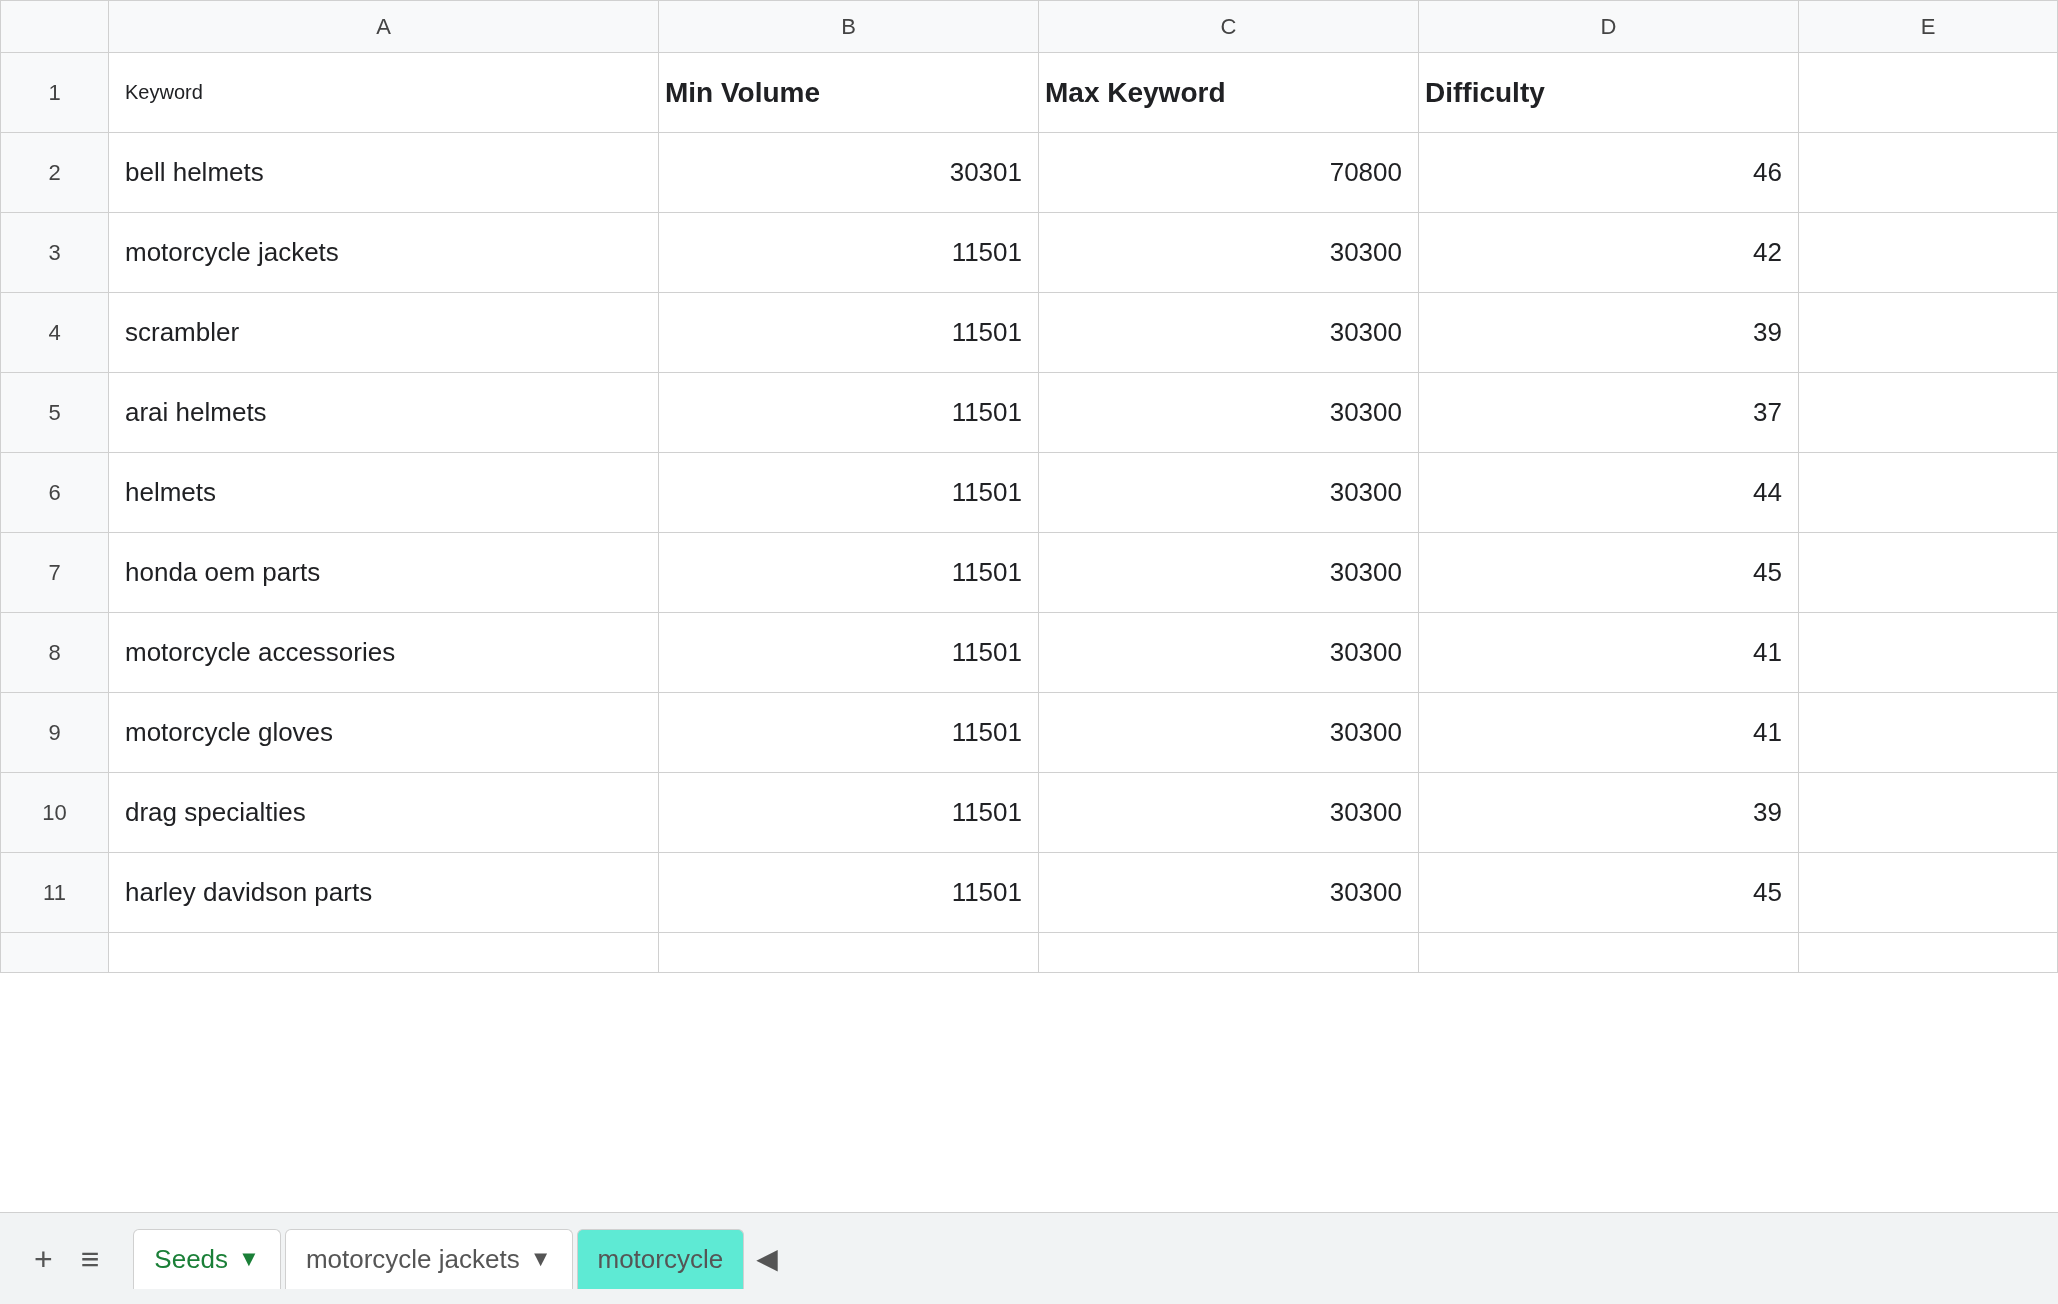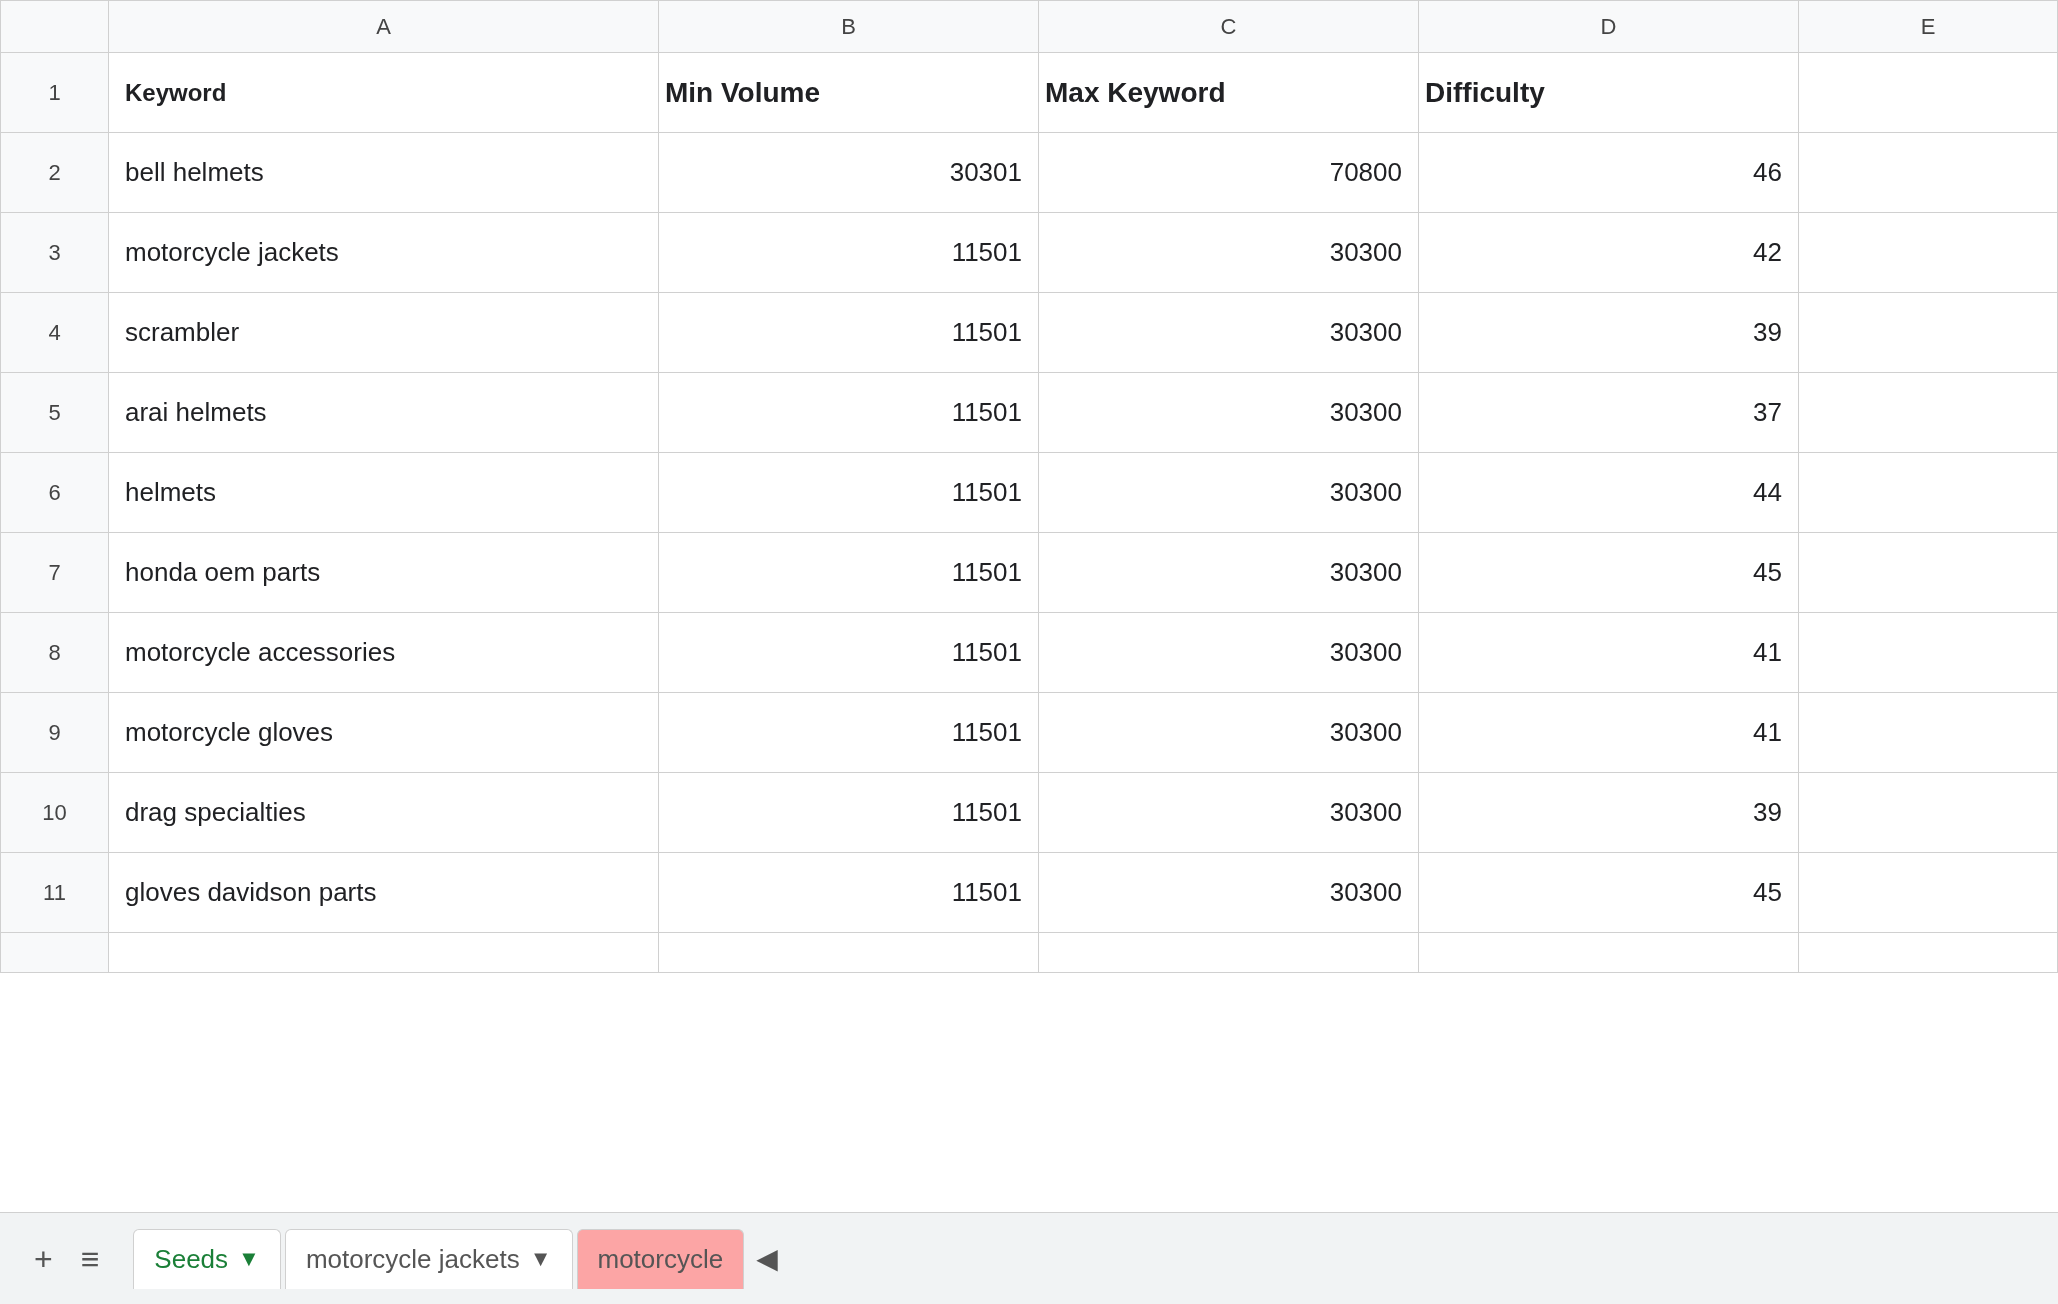--- a/index.html
+++ b/index.html
@@ -109,22 +109,22 @@
 
     .data-row td.cell-keyword {
       text-align: left;
     }
 
     .data-row td.cell-number {
       text-align: right;
     }
 
     .data-row td.cell-header-keyword {
-      font-weight: bold;
-      font-size: 24px;
+      font-weight: normal;
+      font-size: 20px;
     }
 
     .data-row td.cell-header-number {
       font-weight: bold;
       font-size: 28px;
       text-align: left;
       padding-left: 6px;
     }
 
     
@@ -197,21 +197,21 @@
     }
 
     .tab-item-truncated {
       height: 60px;
       display: flex;
       align-items: center;
       padding: 0 20px;
       border: 1px solid #d0d0d0;
       border-bottom: none;
       border-radius: 6px 6px 0 0;
-      background: #fca5a5;
+      background: #5eead4;
       cursor: pointer;
       font-size: 26px;
       gap: 10px;
       margin-right: 4px;
       overflow: hidden;
       max-width: 380px;
     }
 
     .tab-item-truncated .tab-label {
       color: #555;
@@ -331,21 +331,21 @@
           <tr class="data-row">
             <td class="row-num">10</td>
             <td class="cell-keyword">drag specialties</td>
             <td class="cell-number">11501</td>
             <td class="cell-number">30300</td>
             <td class="cell-number">39</td>
             <td></td>
           </tr>
           <tr class="data-row">
             <td class="row-num">11</td>
-            <td class="cell-keyword">gloves davidson parts</td>
+            <td class="cell-keyword">harley davidson parts</td>
             <td class="cell-number">11501</td>
             <td class="cell-number">30300</td>
             <td class="cell-number">45</td>
             <td></td>
           </tr>
           <tr class="data-row empty-row">
             <td class="row-num"></td>
             <td></td>
             <td></td>
             <td></td>

